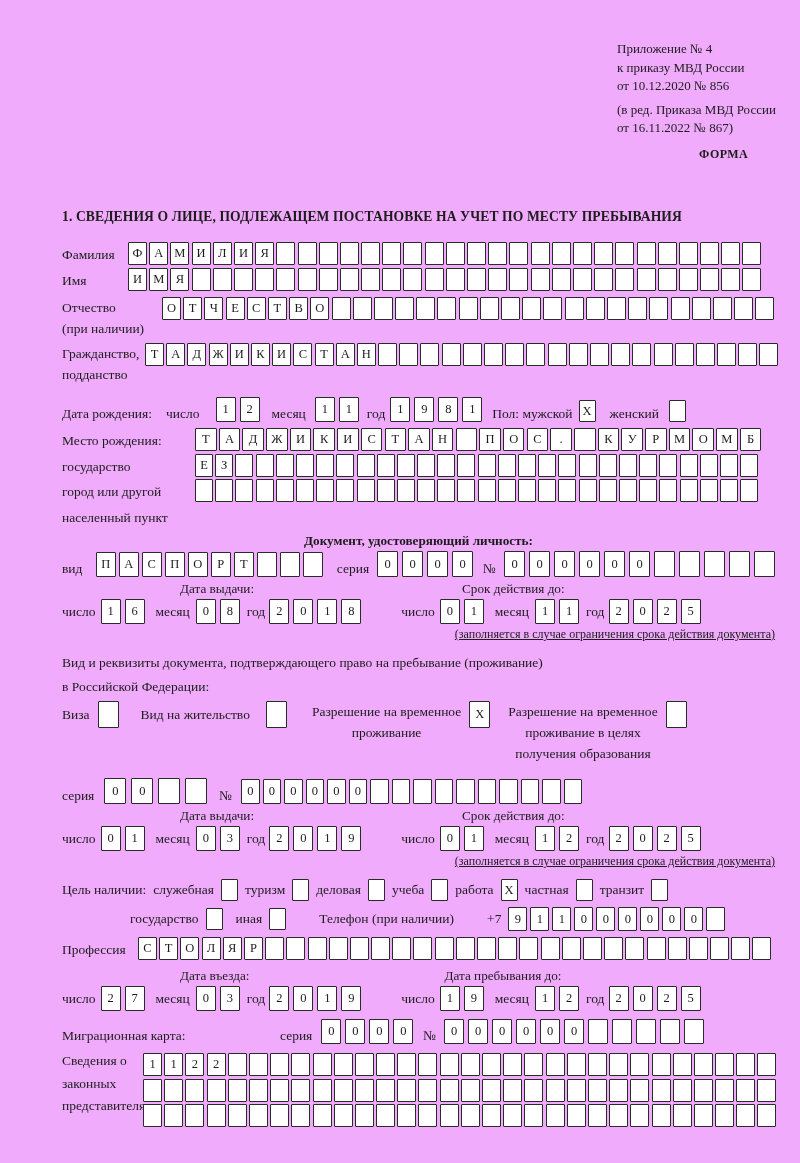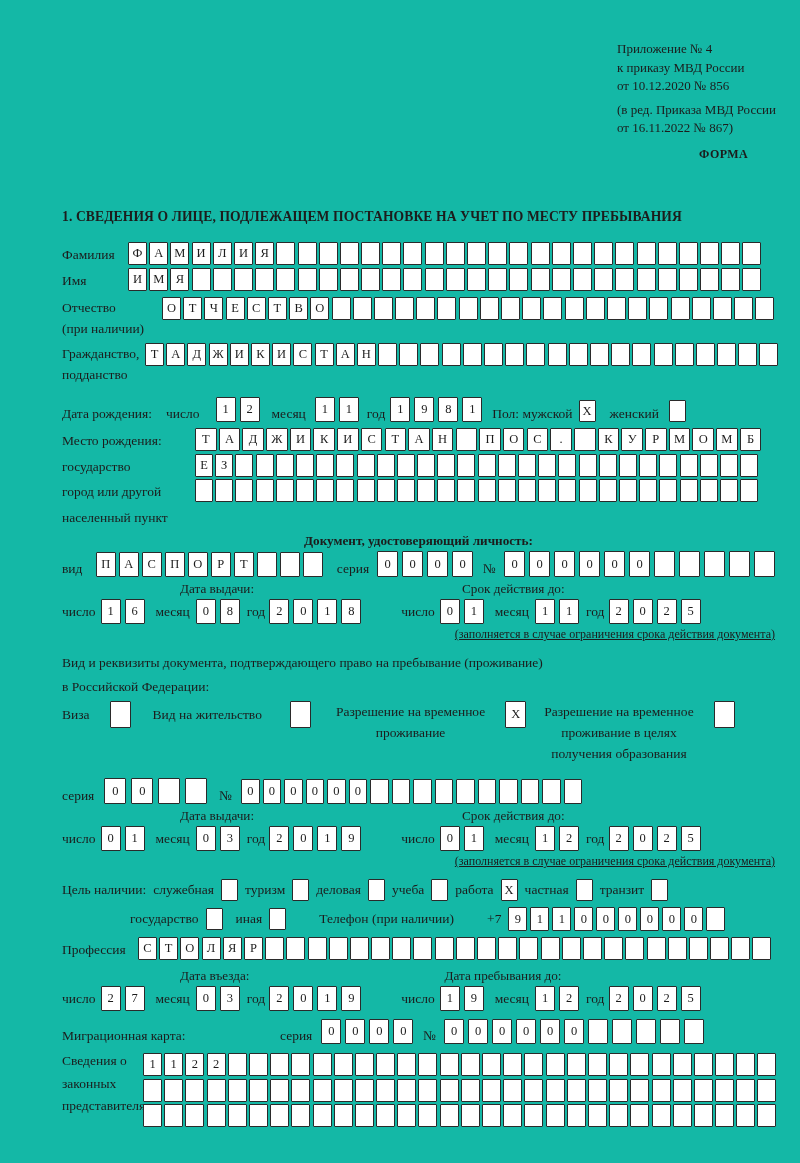--- a/index.html
+++ b/index.html
@@ -1,17 +1,17 @@
 <!DOCTYPE html>
 <html><head>
 <meta charset="utf-8">
 <style>
   html,body{margin:0;padding:0;background:#fff;}
   .page{
-    position:relative;width:800px;height:1163px;background:#14b8a6;overflow:hidden;
+    position:relative;width:800px;height:1163px;background:#f0abfc;overflow:hidden;
     font-family:"Liberation Serif","DejaVu Serif",serif;color:#1c1c1c;
   }
   
   .hdr-block{position:absolute;left:617px;top:40px;font-size:13px;line-height:18.5px;white-space:nowrap;}
   .hdr-amend{margin-top:5px;}
   .form-label{position:absolute;top:147px;right:52px;font-weight:bold;font-size:12px;letter-spacing:.4px;}
   
   .content{padding:182px 25px 0 62px;}
   .title{ text-align:center;font-weight:bold;font-size:15px;line-height:23px;letter-spacing:.2px;}
   .title-underline{display:inline-block;width:55px;border-bottom:2px solid #2a2a2a;margin-left:8px;transform:translateY(3px);}
@@ -45,21 +45,21 @@
   .w66{width:66px;} .w100{width:100px;} .w83{width:83px;} .w133{width:133px;} .w76{width:76px;} .w81{width:81px;}
   .stack{display:flex;flex-direction:column;gap:2.5px;}
   .doc-head{text-align:center;font-weight:bold;font-size:13.2px;margin-top:3px;}
   .dg-heads{display:flex;font-size:13.2px;margin-top:4px;}
   .dates{display:flex;align-items:center;margin-top:2px;font-size:13.5px;}
   .dates .dlbl{margin-right:5px;}
   .dates .mlbl{margin-left:11px;margin-right:6px;}
   .dates .ylbl{margin-left:7px;margin-right:4px;}
   .note-r{text-align:right;margin-top:3px;text-decoration:underline;}
   .intro{font-size:13.5px;line-height:24px;margin-top:9px;}
-  .opt{display:flex;align-items:flex-start;gap:20px;}
+  .opt{display:flex;align-items:flex-start;gap:8px;}
   .opt .optlines{text-align:center;line-height:21px;}
   .purpose-row{display:flex;align-items:center;gap:7px;font-size:13.5px;}
 </style>
 </head>
 <body>
 
 <div class="page">
 
   <div class="hdr-block">
     <div>Приложение № 4</div>

